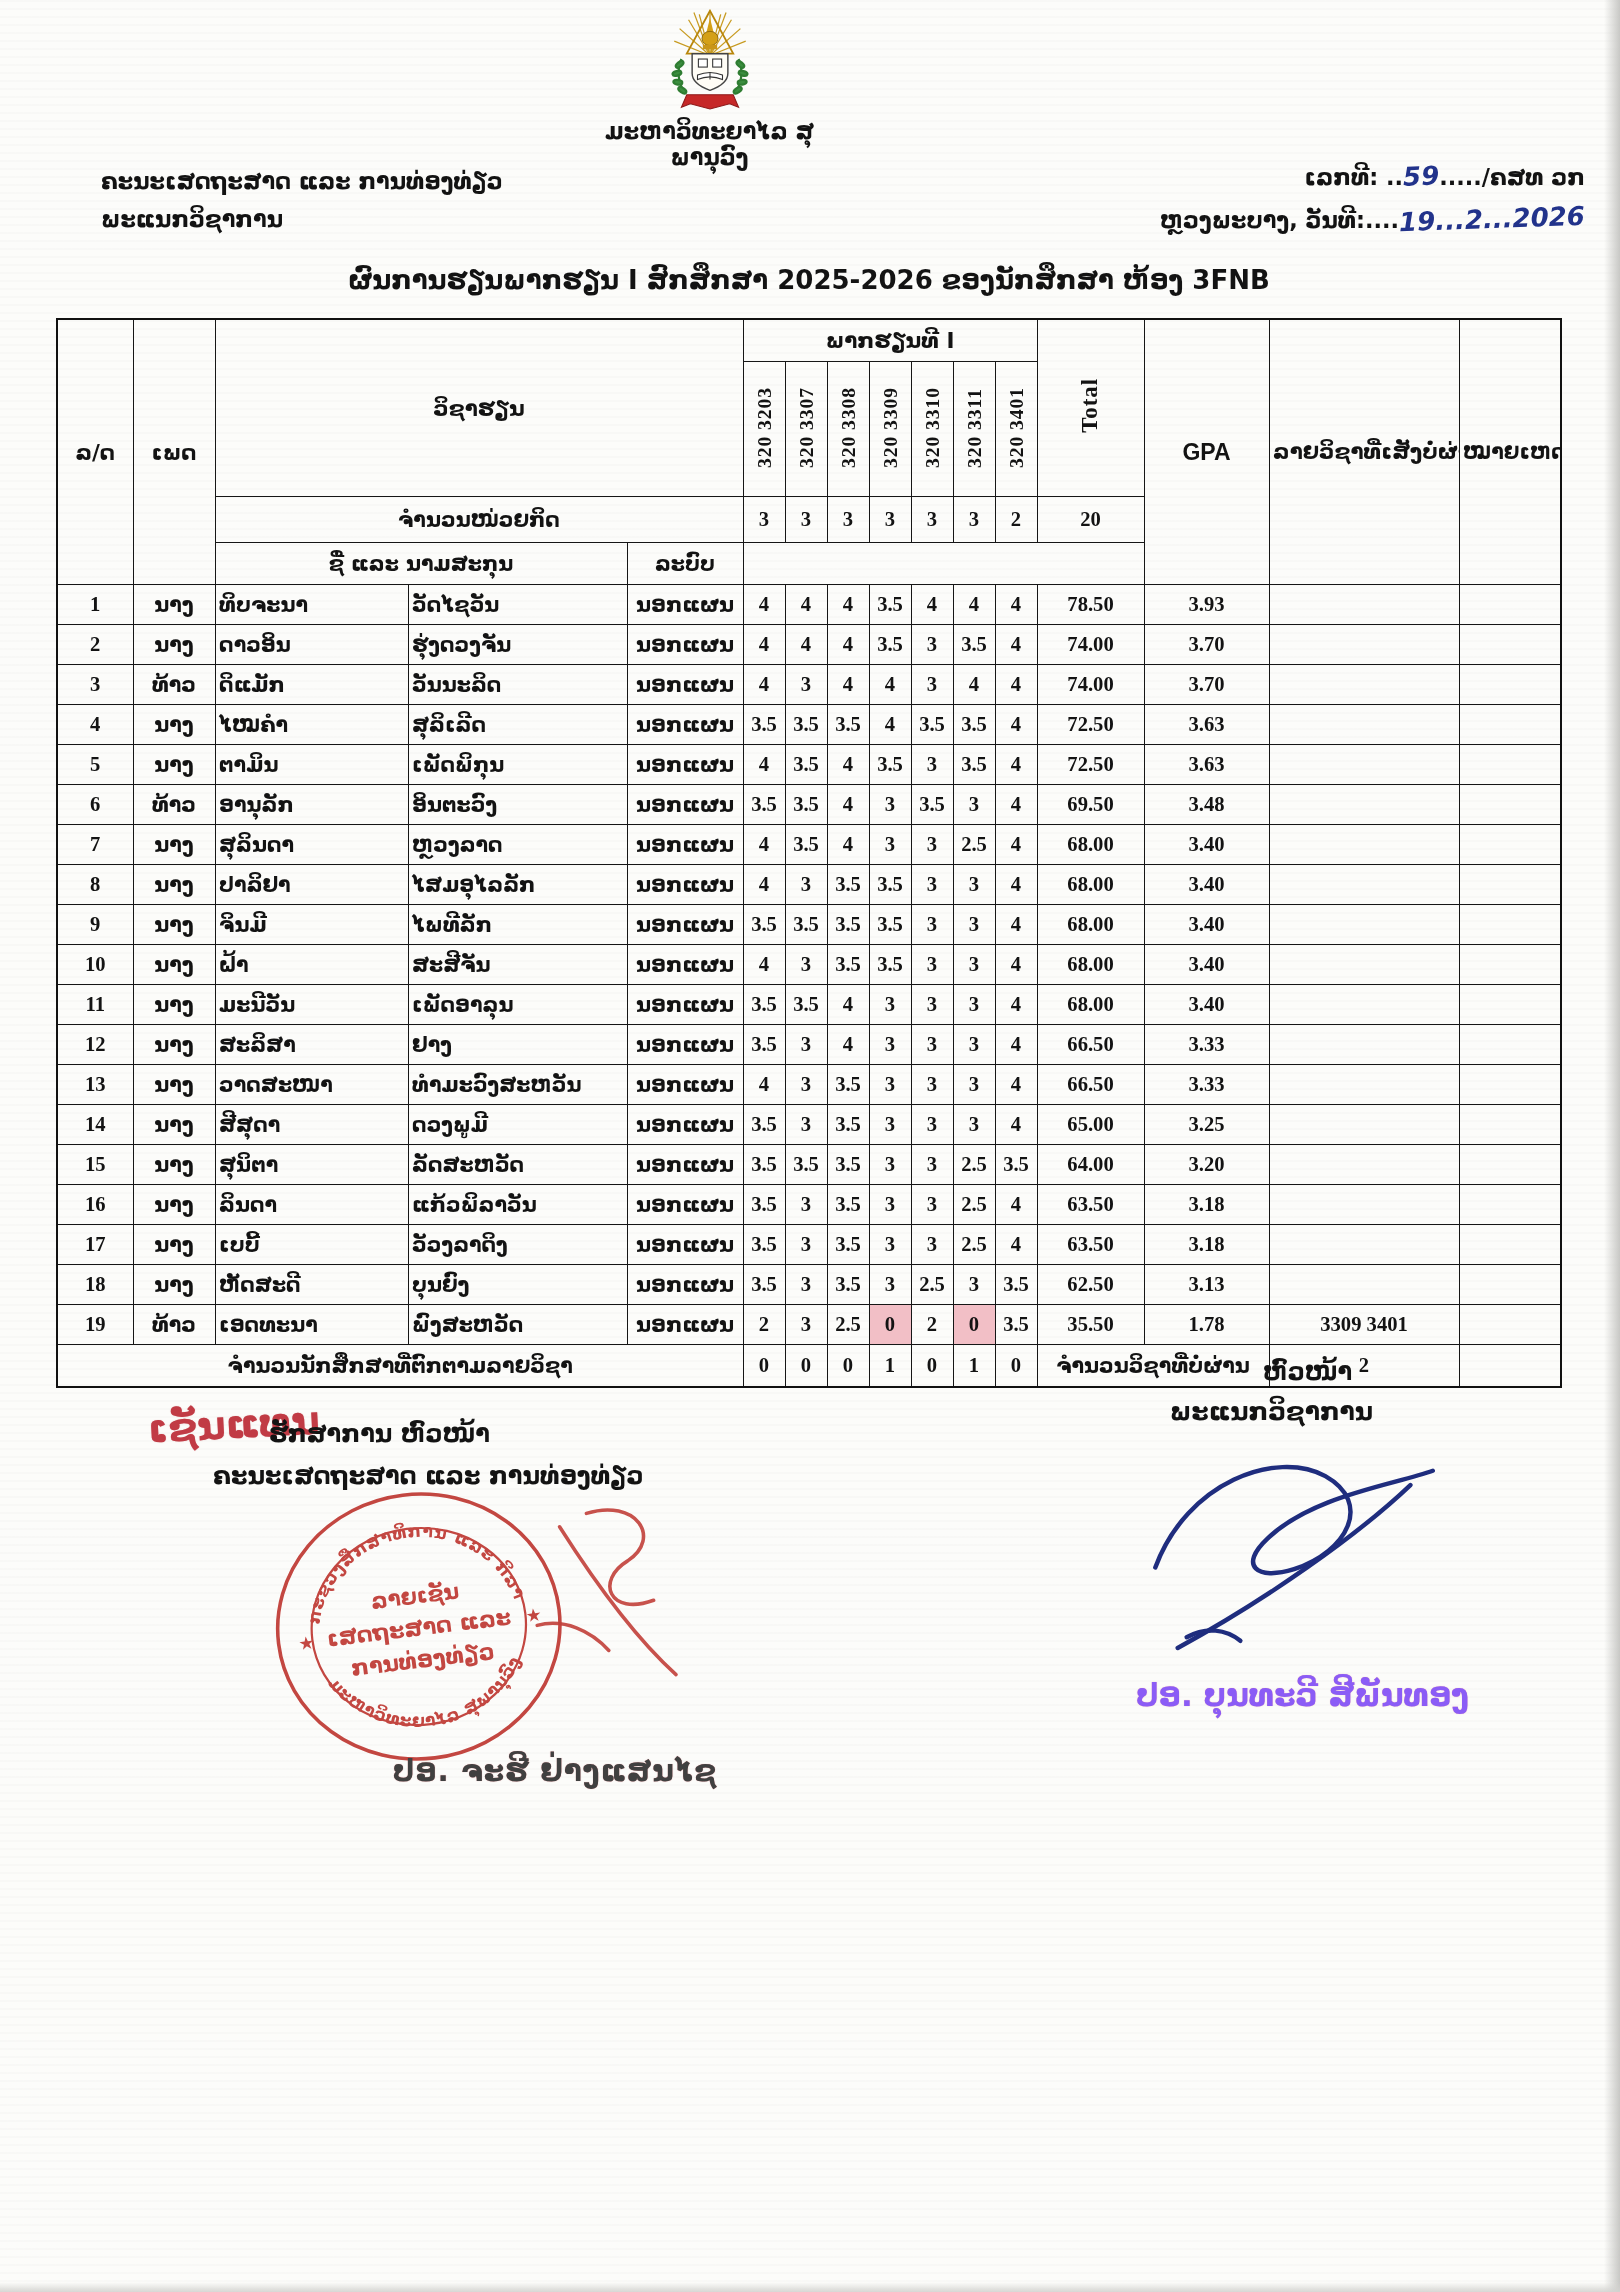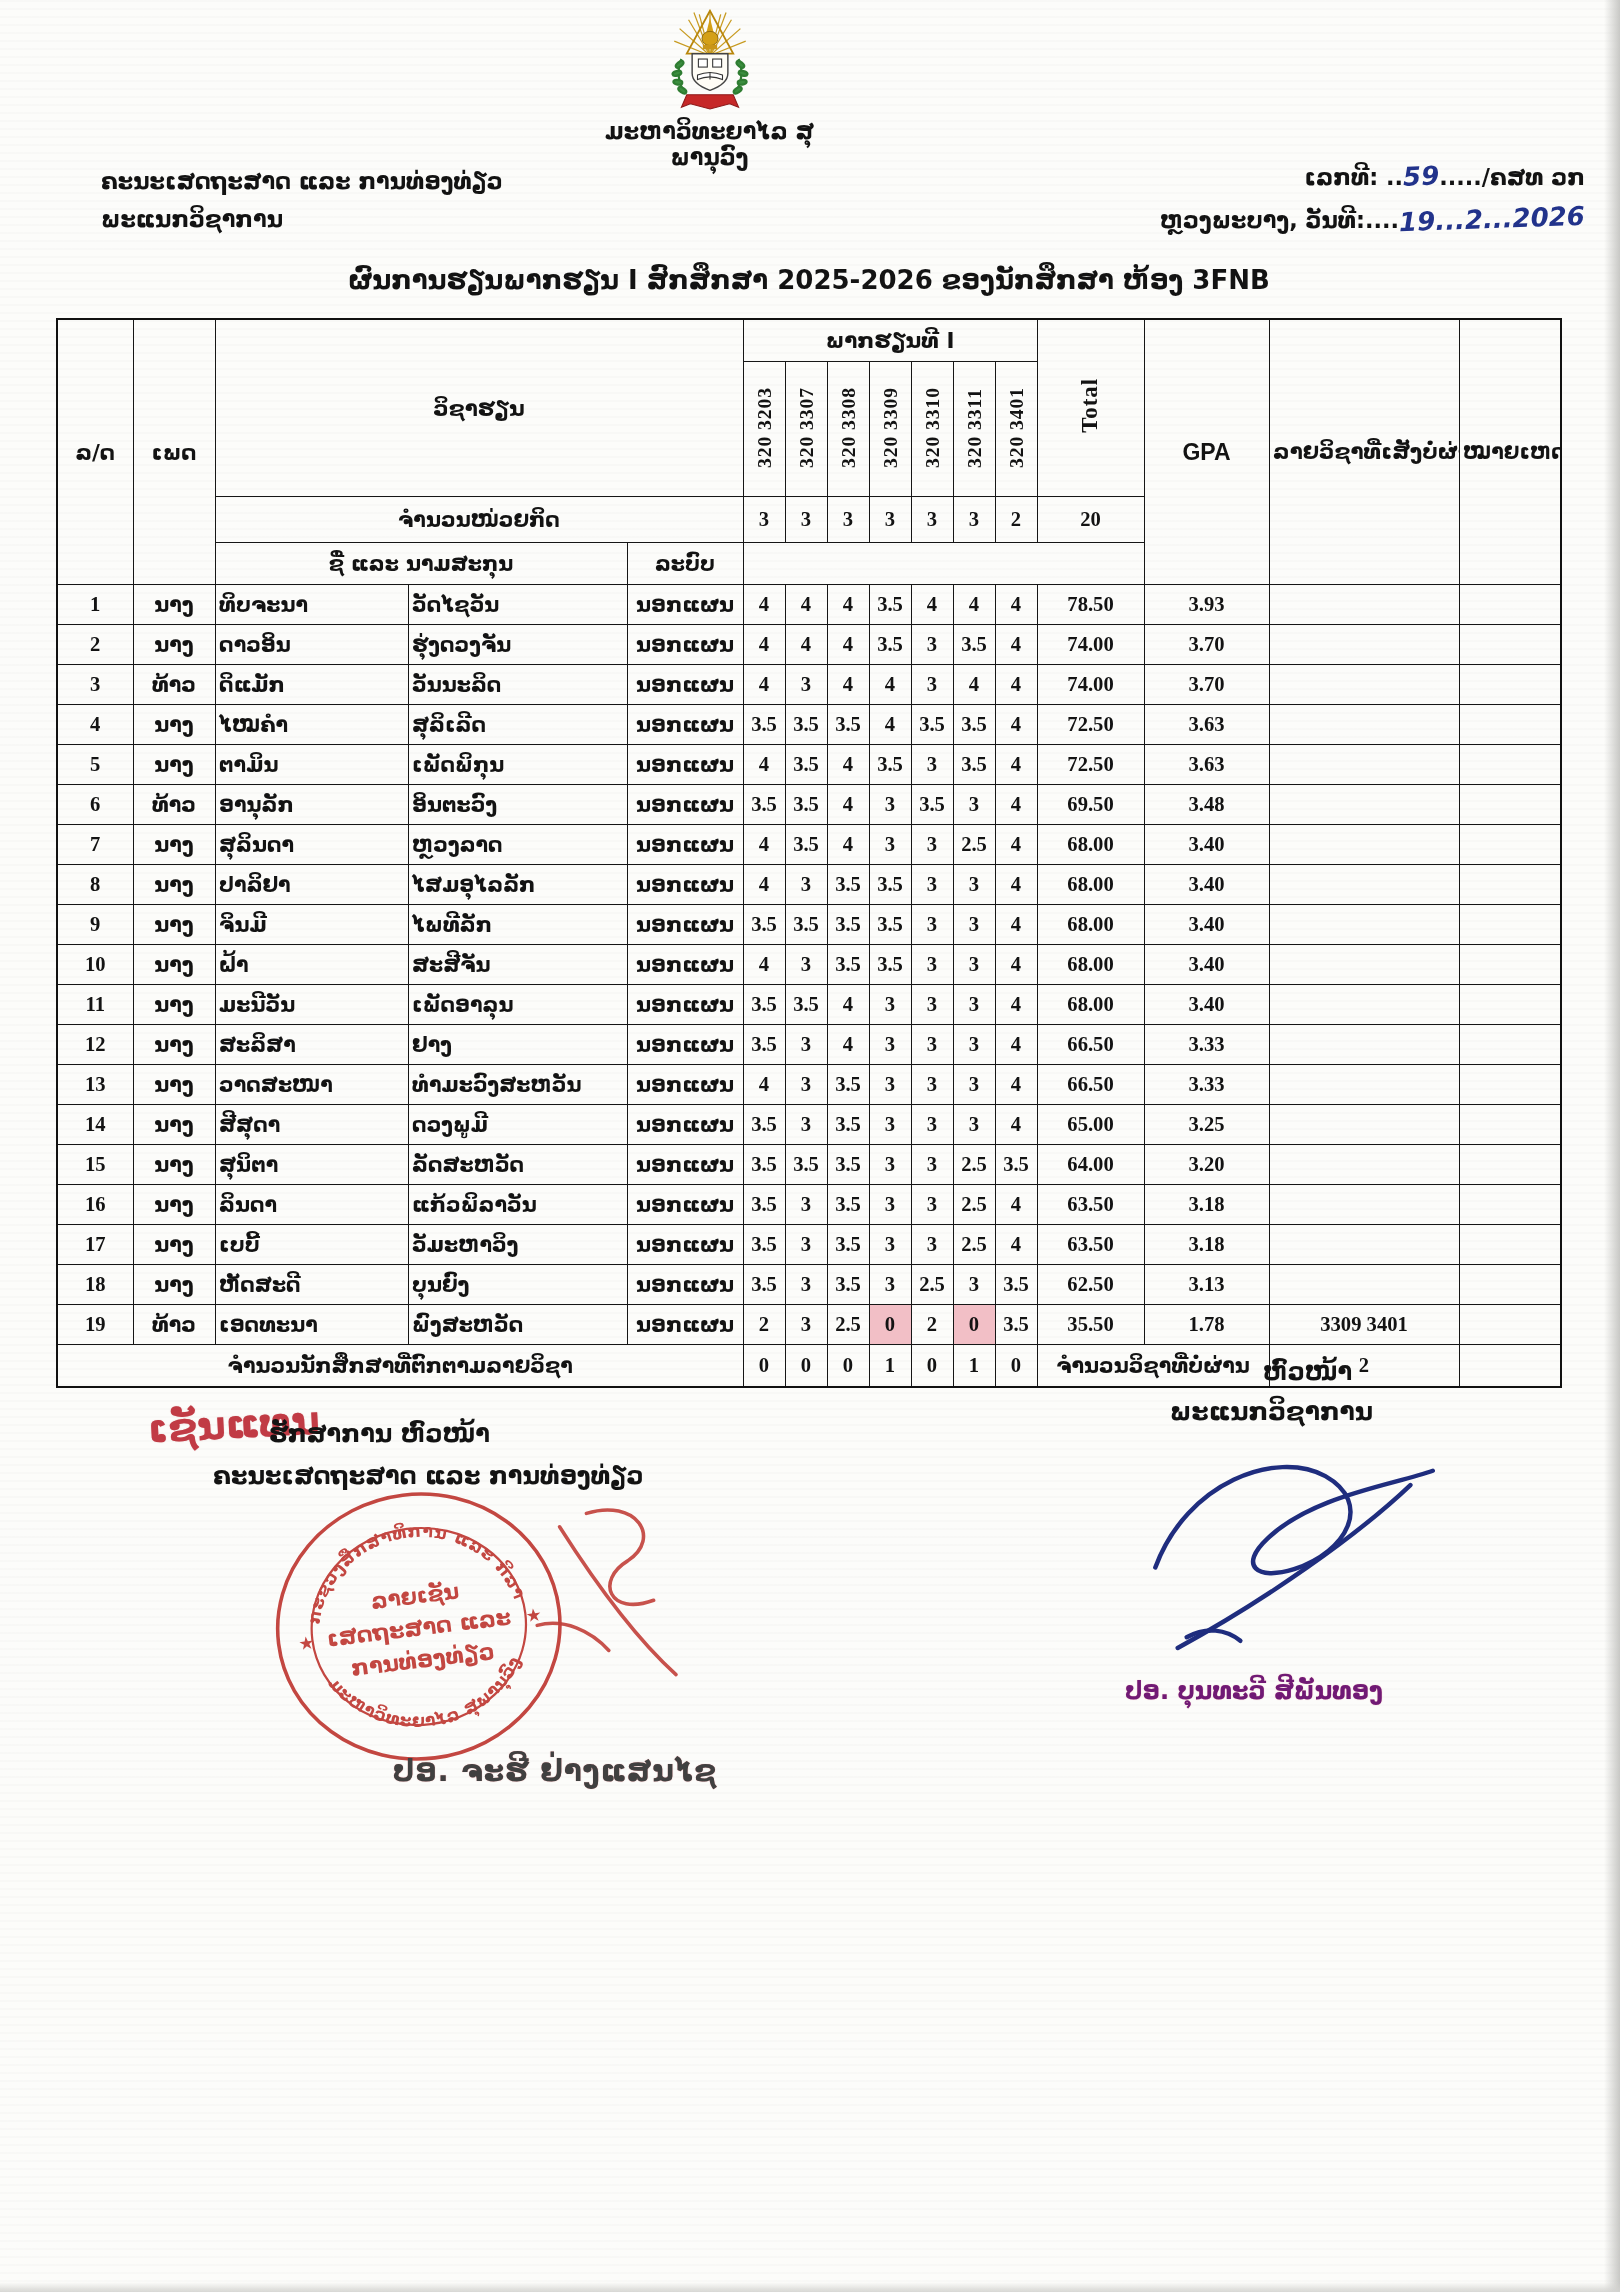--- a/index.html
+++ b/index.html
@@ -54,22 +54,22 @@
   td.num{font-family:"Liberation Serif","DejaVu Serif",serif;font-size:20.6px;}
   tbody.students td{height:39px;font-size:20.6px;}
   td.hl{background:#f2bfc6;}
   tr.sum td{height:41px;font-size:20.6px;}
   .credit-num{font-family:"Liberation Serif","DejaVu Serif",serif;font-size:21.5px;}
 
   
   .sig-right-role1{left:1218px;top:1358px;width:179px;text-align:center;font-size:24px;font-weight:700;}
   .sig-right-role2{left:1137px;top:1397px;width:269px;text-align:center;font-size:25px;font-weight:700;}
   .sig-blue{left:1124px;top:1433px;}
-  .sig-right-name{left:1039px;top:1677px;width:430px;text-align:center;font-size:24px;font-weight:700;
-    color:#701a75;text-shadow:0 0 0.9px rgba(223,95,125,.6);}
+  .sig-right-name{left:1039px;top:1677px;width:430px;text-align:right;font-size:31px;font-weight:700;
+    color:#8b5cf6;text-shadow:0 0 0.9px rgba(223,95,125,.6);}
   .sig-left-over{left:148px;top:1402px;font-size:39px;font-weight:700;color:#c13b45;
     transform:rotate(-3deg);text-shadow:0 0 0.9px rgba(193,59,69,.5);}
   .sig-left-role1{left:269px;top:1420px;font-size:24px;font-weight:700;}
   .sig-left-role2{left:213px;top:1462px;font-size:24px;font-weight:700;}
   .stamp{left:267px;top:1487px;transform:rotate(-7deg);opacity:.93;}
   .sig-red{left:452px;top:1491px;}
   .sig-left-name{left:340px;top:1754px;width:430px;text-align:center;font-size:29.6px;font-weight:700;
     color:#404040;text-shadow:0 0 0.9px rgba(207,43,51,.5);letter-spacing:0.9px;}
 </style>
 </head>
@@ -473,21 +473,21 @@
             <td class="c num">4</td>
             <td class="c num">63.50</td>
             <td class="c num">3.18</td>
             <td class="c num"></td>
             <td class="c"></td>
           </tr>
           <tr>
             <td class="c num">17</td>
             <td class="c lao">ນາງ</td>
             <td class="l lao">ເບບີ້</td>
-            <td class="l lao">ວັມະຫາວິງ</td>
+            <td class="l lao">ວັວງລາດິງ</td>
             <td class="c lao">ນອກແຜນ</td>
             <td class="c num">3.5</td>
             <td class="c num">3</td>
             <td class="c num">3.5</td>
             <td class="c num">3</td>
             <td class="c num">3</td>
             <td class="c num">2.5</td>
             <td class="c num">4</td>
             <td class="c num">63.50</td>
             <td class="c num">3.18</td>

